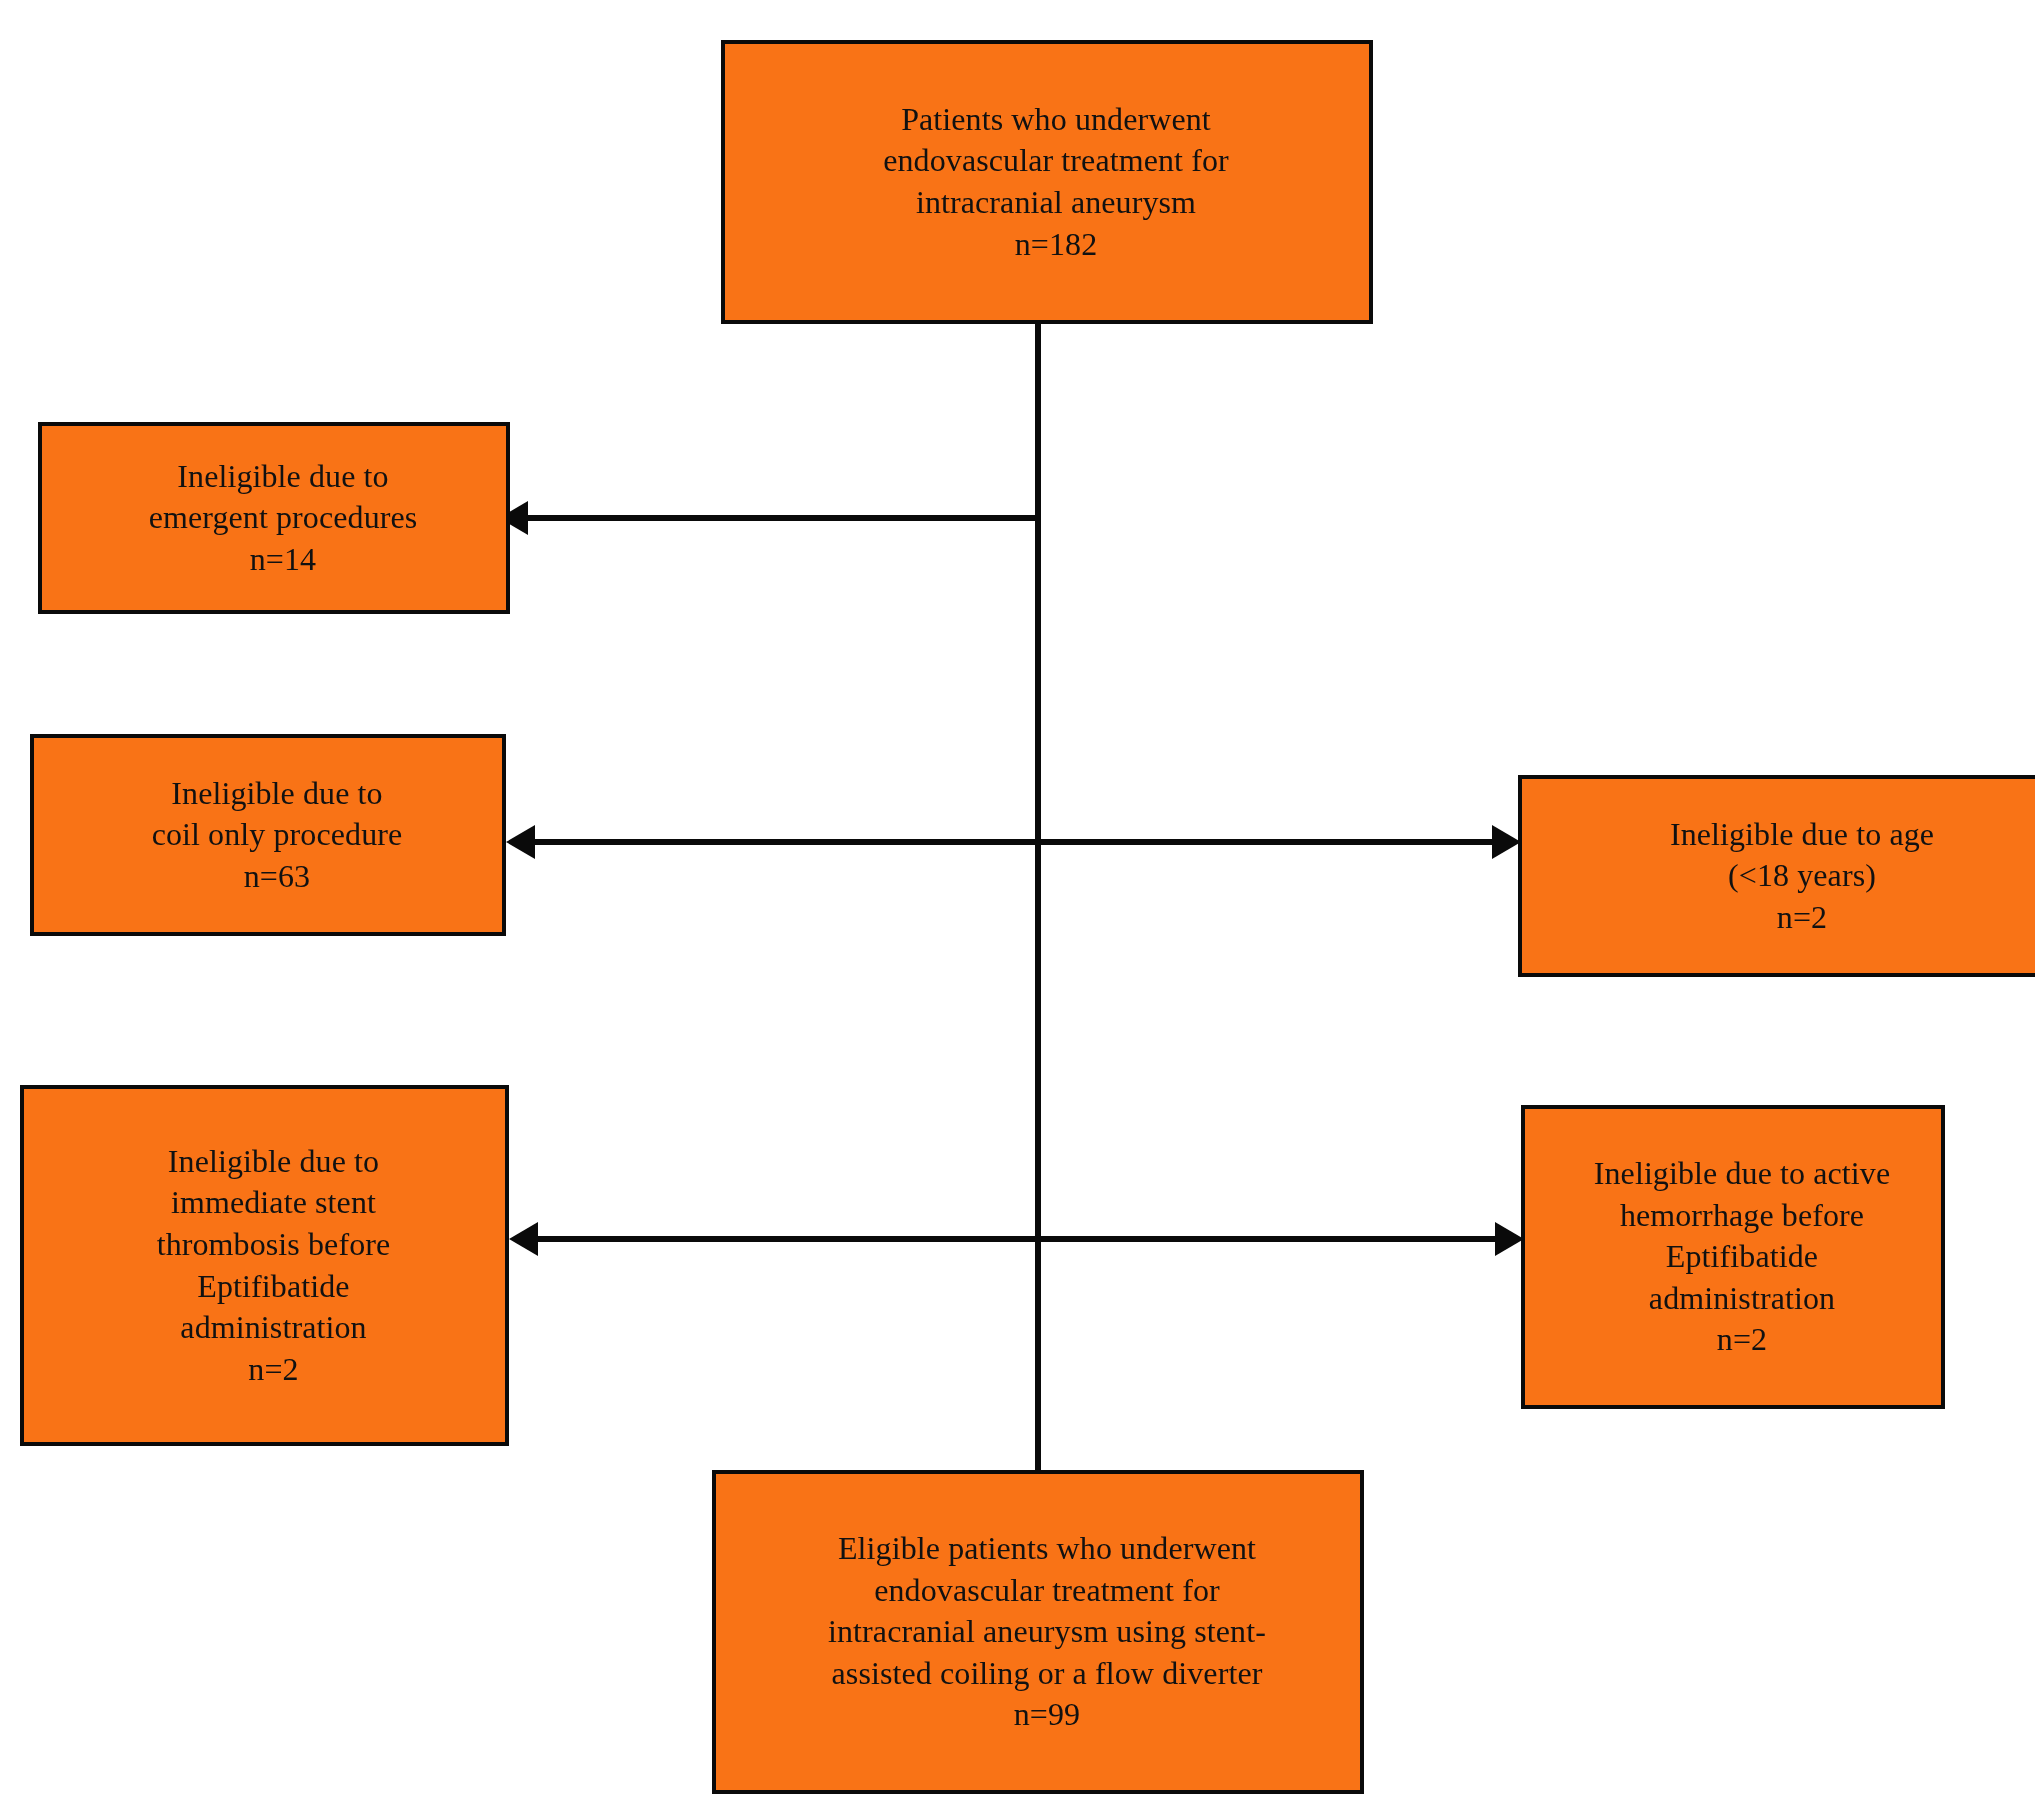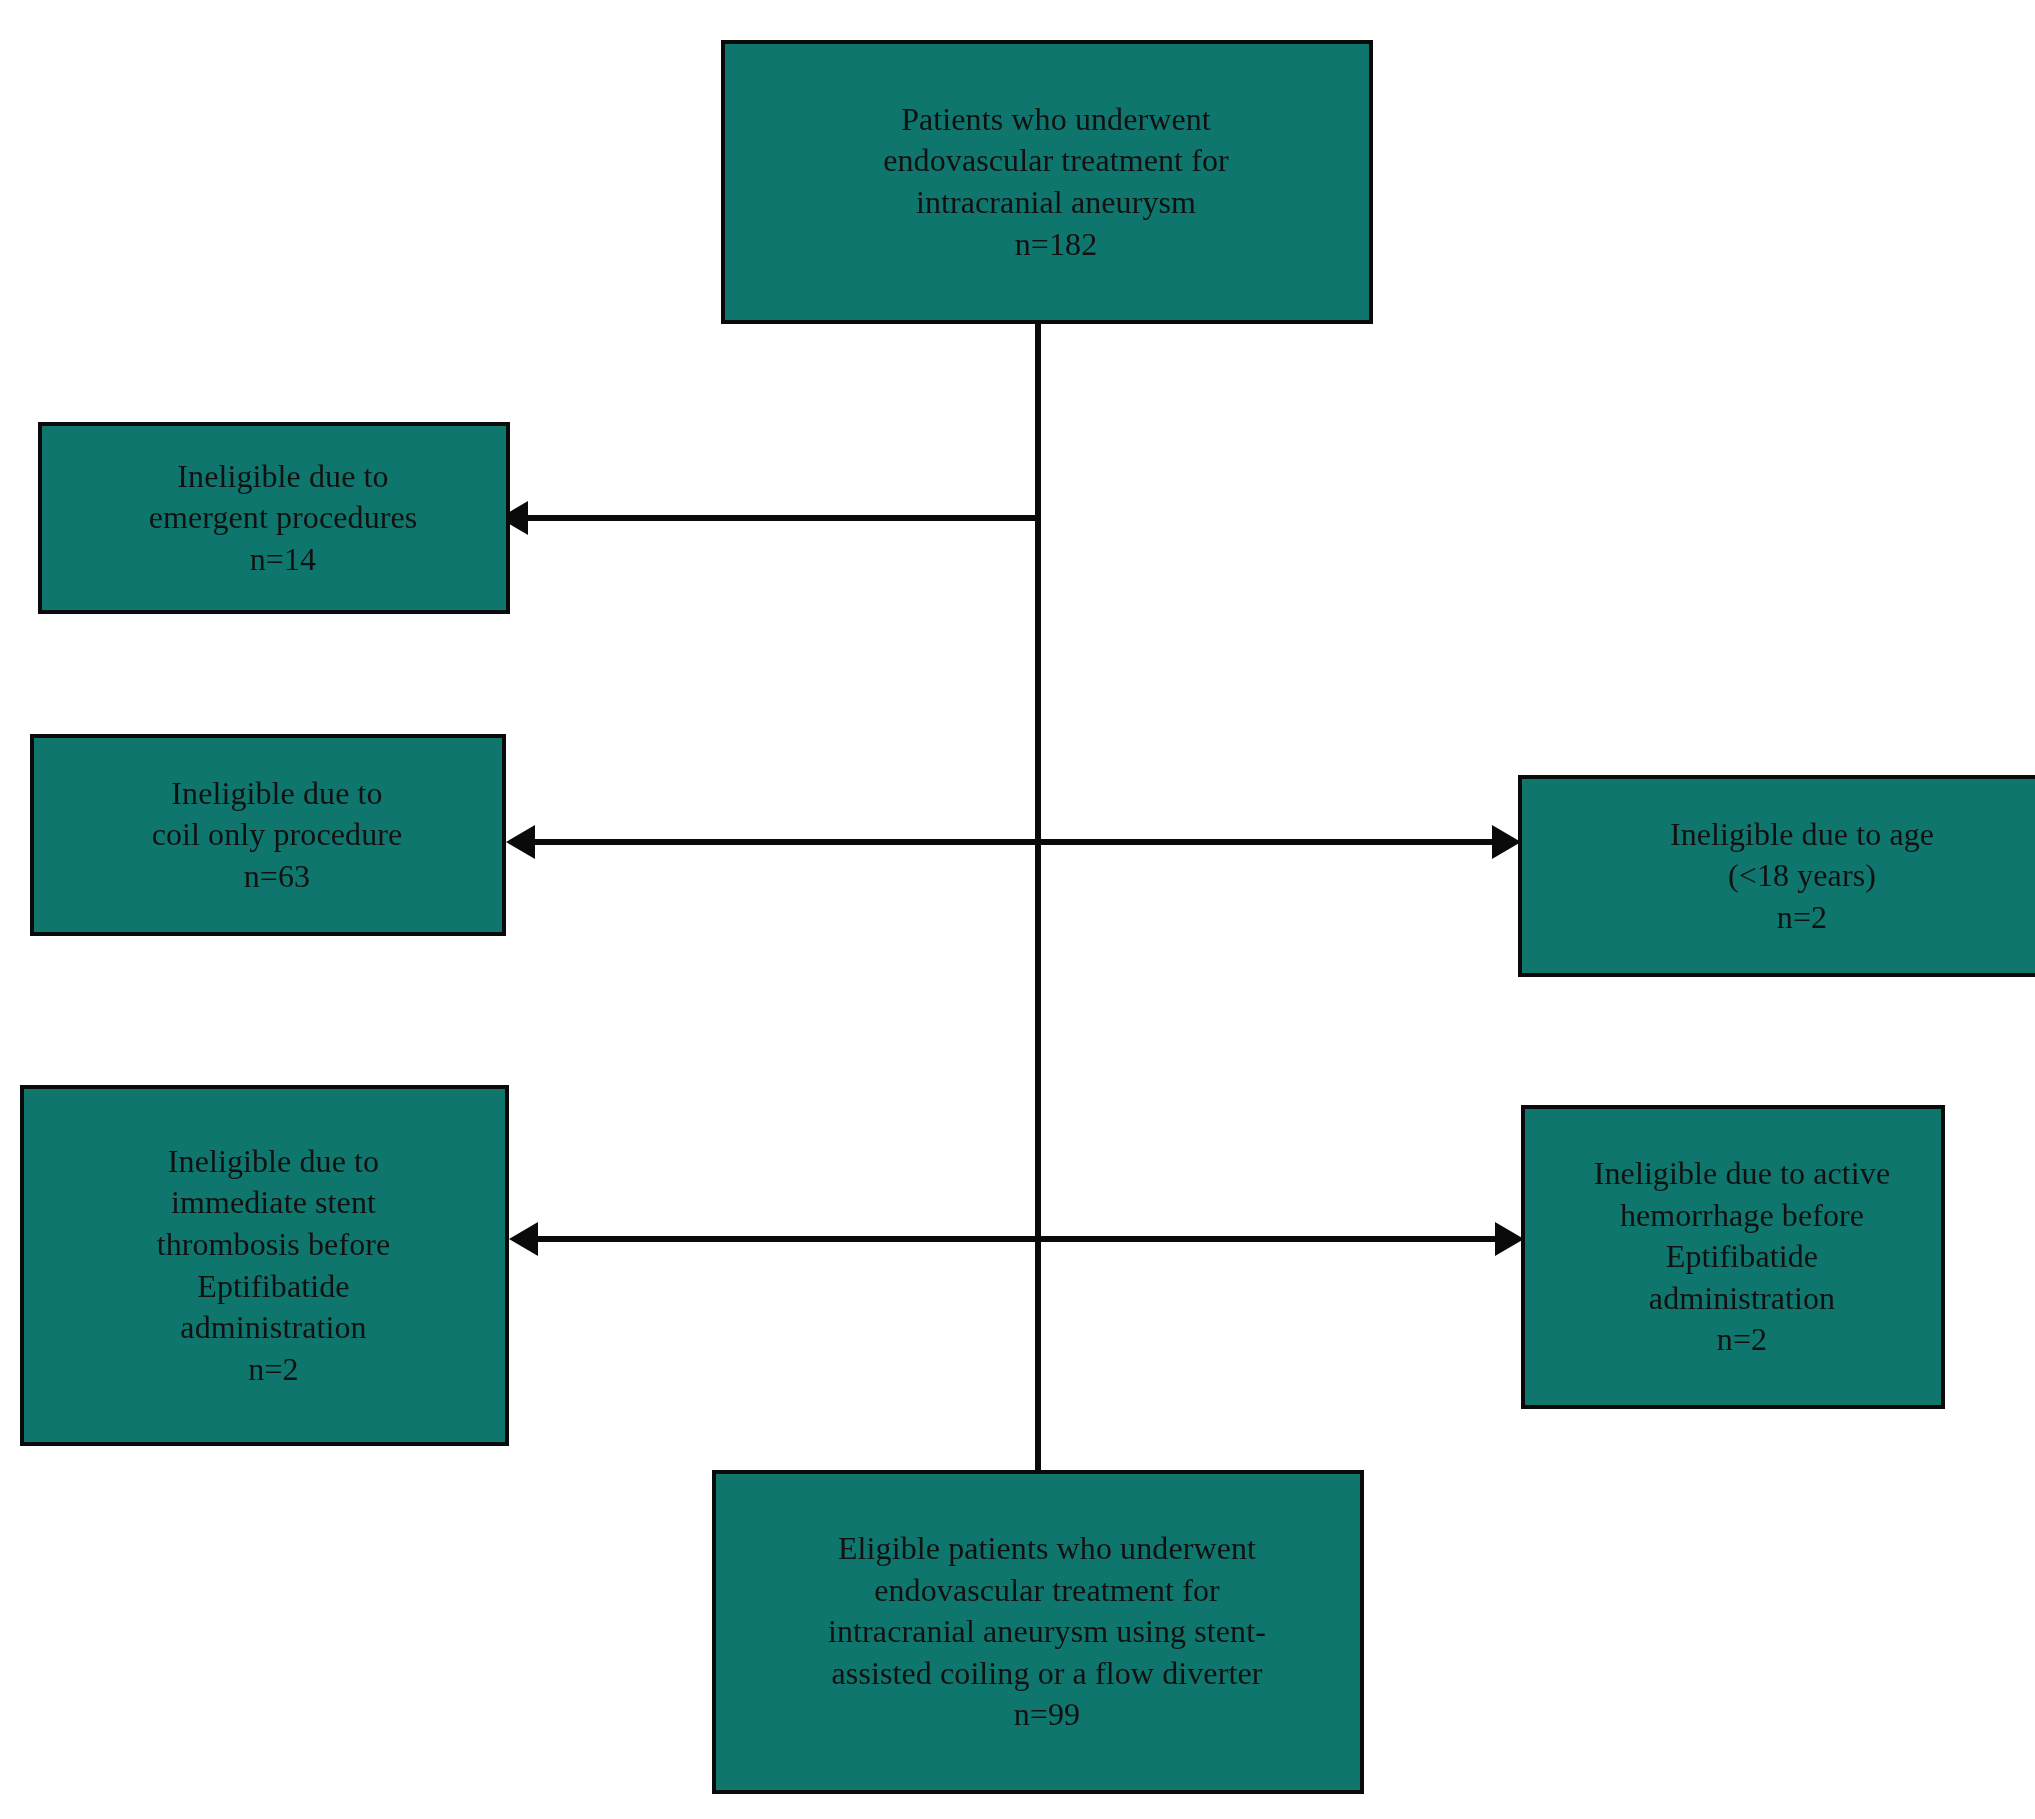--- a/index.html
+++ b/index.html
@@ -13,21 +13,21 @@
     width: 2035px;
     height: 1820px;
     background: #ffffff;
     font-family: "Liberation Serif", "DejaVu Serif", serif;
     overflow: hidden;
   }
   .node {
     position: absolute;
     box-sizing: border-box;
     border: 4.6px solid #0a0a0a;
-    background: #0f766e;
+    background: #f97316;
     display: flex;
     align-items: center;
     justify-content: center;
     z-index: 3;
     padding-left: 18px;
   }
   .node .node-text {
     font-size: 32px;
     line-height: 1.30;
     color: #111111;

